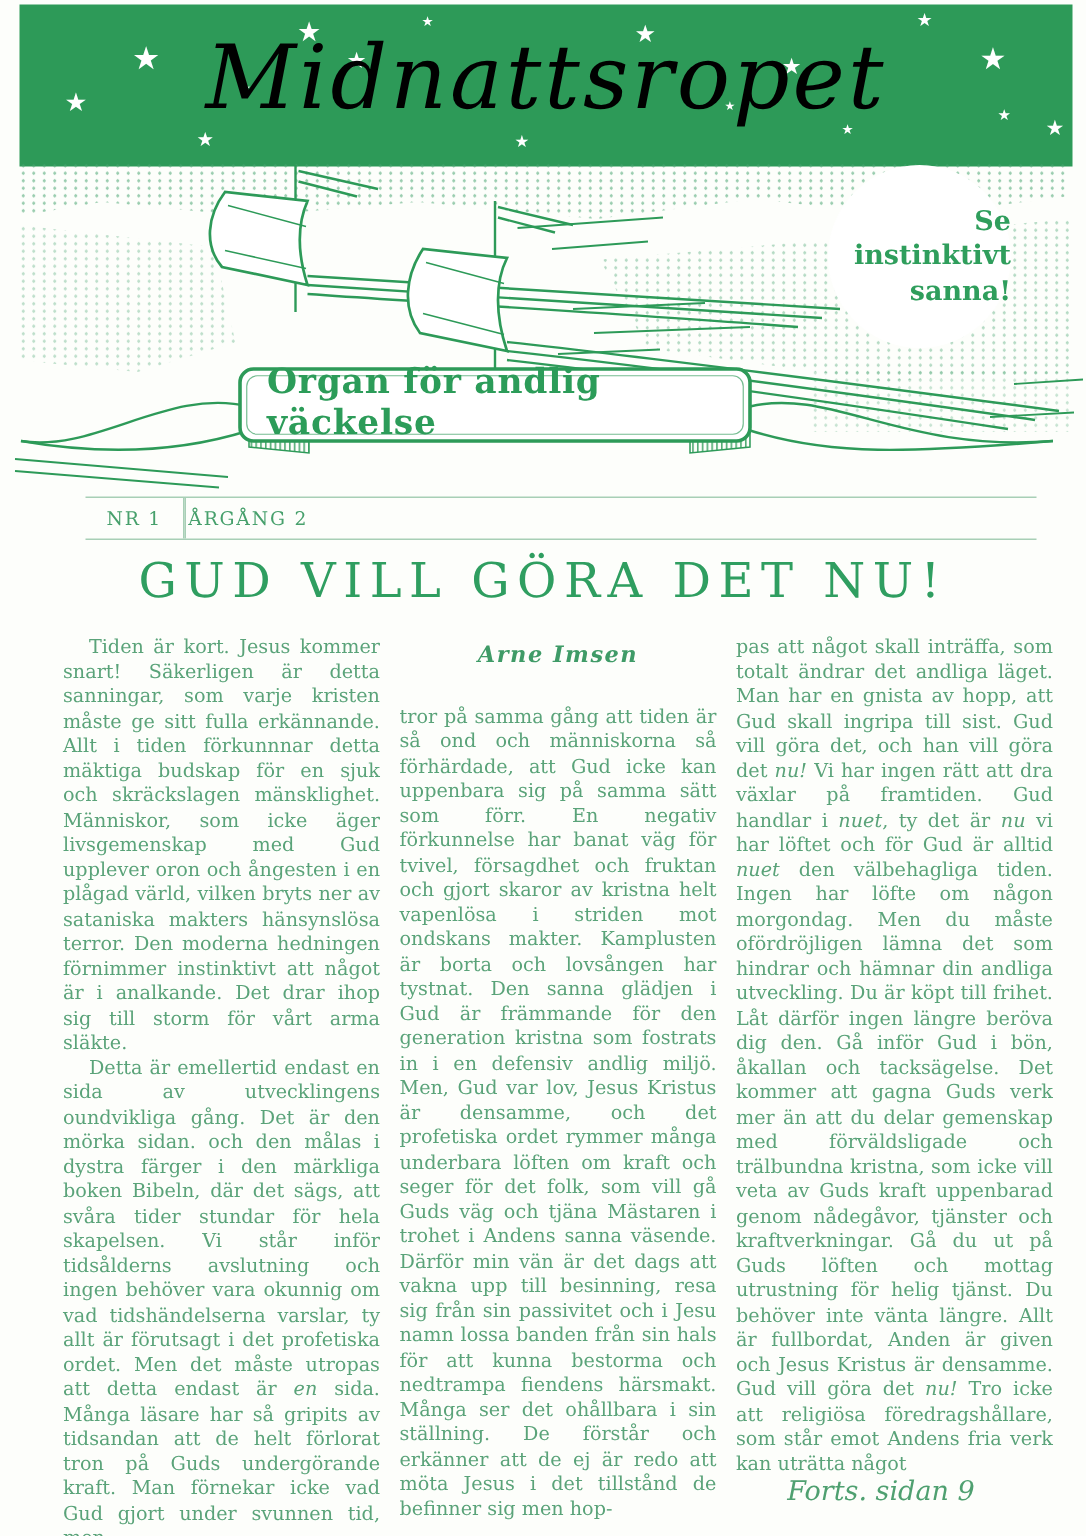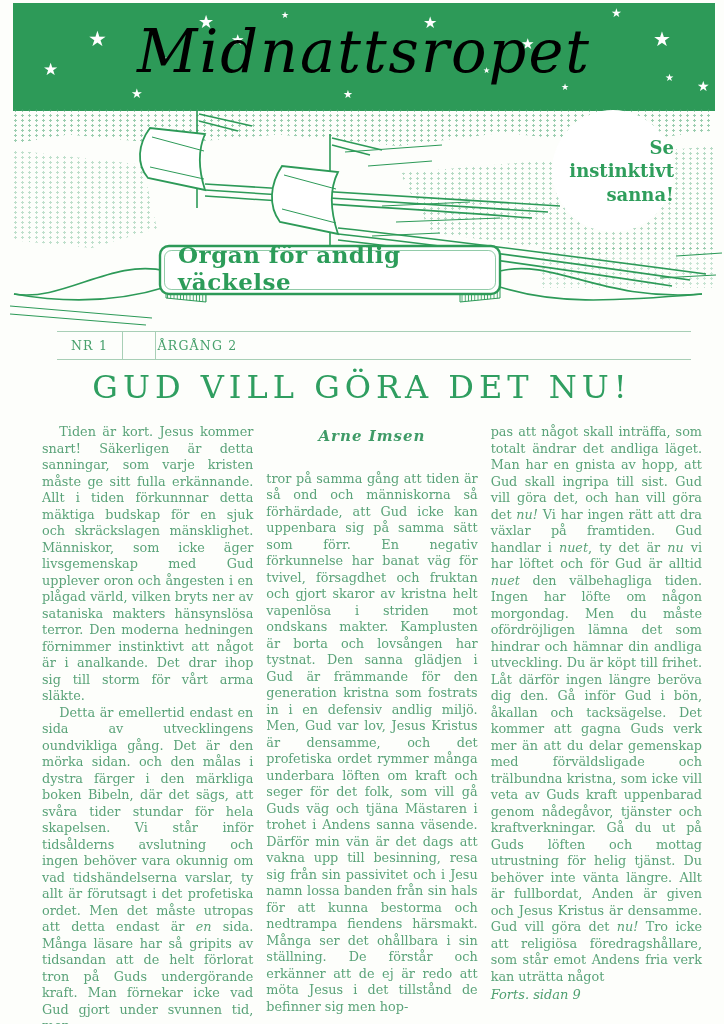--- a/index.html
+++ b/index.html
@@ -47,21 +47,21 @@
   #ribbon-label {
     position:absolute; left:160px; top:249px; width:340px; height:38px; z-index:3;
     display:flex; align-items:center; justify-content:center;
     font-weight:bold; font-size:23px; letter-spacing:.5px; color:#2c9c59;margin-left:18px;
   }
   
   #issue-bar {
     position:absolute; left:57px; top:331px; width:634px; height:27px; z-index:2;
     border-top:1px solid #a8cfb6; border-bottom:1px solid #a8cfb6;
     display:flex; align-items:center;
-    color:#47a06c; font-size:12.5px; letter-spacing:1.2px;gap:32px;
+    color:#47a06c; font-size:12.5px; letter-spacing:1.2px;
   }
   .issue-cell { display:flex; align-items:center; justify-content:center; height:100%; }
   #issue-number { width:65px;  border-right:1px solid #a8cfb6; }
   #issue-date   { flex:1; }
   #issue-volume { width:83px;  border-left:1px solid #a8cfb6; }
   
   #headline {
     position:absolute; left:0; top:368px; width:724px; z-index:2;
     text-align:center; margin:0; font-weight:normal;
     font-size:32px; letter-spacing:5px; color:#2f9e60;
@@ -74,22 +74,22 @@
   }
   .column { flex:1; min-width:0; text-align:justify; }
   .para { margin:0; }
   .para.indent { text-indent:1.35em; }
   #byline {
     margin:4px 0 26px 0; text-align:center;
     font-weight:bold; font-style:italic; font-size:15px; letter-spacing:1px;
     color:#3f9b67;
   }
   #continuation {
-    margin:2px 0 0 0; text-align:left; padding-right:18px;
-    font-style:italic; font-size:13px; color:#4fa070;
+    margin:2px 0 0 0; text-align:center; padding-right:18px;
+    font-style:italic; font-size:18px; color:#4fa070;
   }
 </style>
 </head>
 <body>
 
 <div id="page">
 
   <div id="masthead">
     <div>
         <span class="star" style="left: 30px; top: 58px; font-size: 17px;">★</span>

